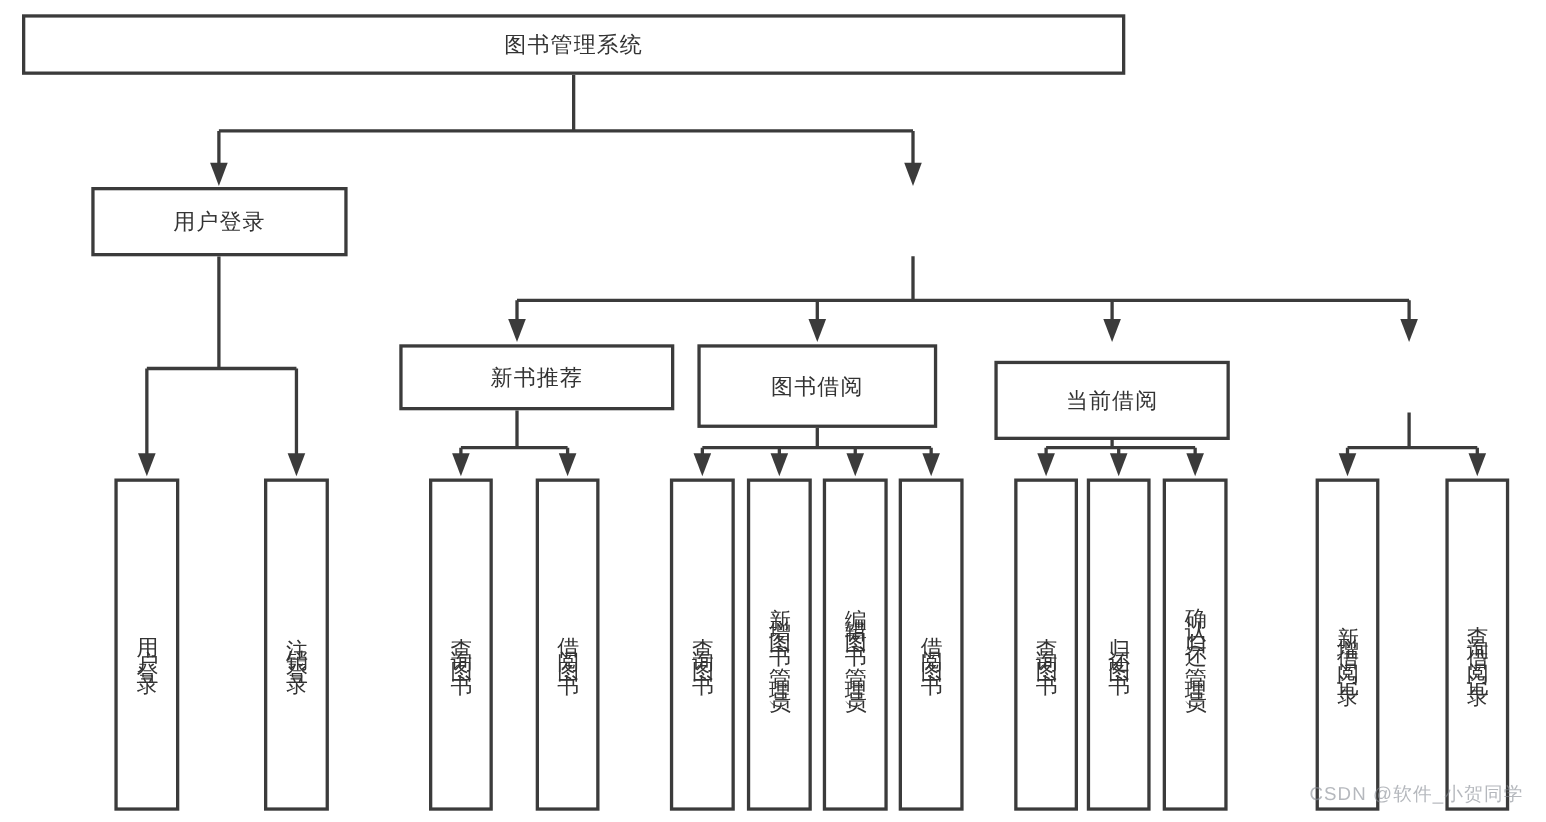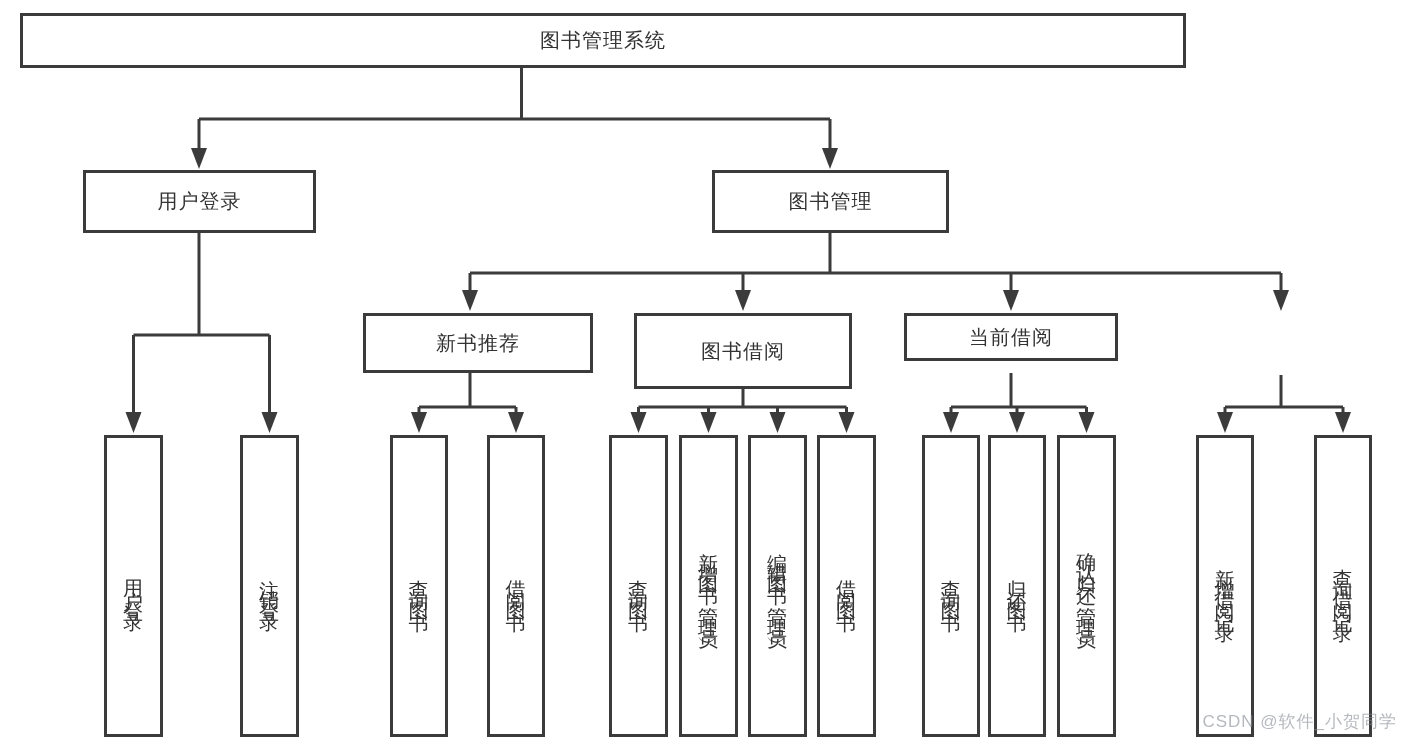--- a/index.html
+++ b/index.html
@@ -26,21 +26,21 @@
   .vlabel{
     writing-mode:vertical-rl;
     text-orientation:mixed;
     font-size:20px;color:#333333;
     letter-spacing:11px;
     line-height:1;
     white-space:nowrap;
   }
   #watermark{
     position:absolute;
-    right:8px;top:710px;
+    right:20px;top:710px;
     font-size:17px;
     letter-spacing:1px;
     color:rgba(135,140,148,0.62);
     z-index:3;
     white-space:nowrap;
   }
 </style>
 </head>
 <body>
 
@@ -72,38 +72,35 @@
       <polygon points="769.5,412 785.5,412 777.5,433"></polygon>
       <polygon points="838.5,412 854.5,412 846.5,433"></polygon>
       <polygon points="943,412 959,412 951,433"></polygon>
       <polygon points="1009,412 1025,412 1017,433"></polygon>
       <polygon points="1078.5,412 1094.5,412 1086.5,433"></polygon>
       <polygon points="1217,412 1233,412 1225,433"></polygon>
       <polygon points="1335,412 1351,412 1343,433"></polygon>
     </g>
   </svg>
 
-  <div class="node" style="left:20px;top:13px;width:1166px;height:55px">
+  <div class="node" style="left:20px;top:13px;width:1003px;height:55px">
     <span class="hlabel">图书管理系统</span>
   </div>
 
   <div class="node" style="left:83px;top:170px;width:233px;height:63px">
     <span class="hlabel">用户登录</span>
   </div>
-  <div class="node" style="left:712px;top:170px;width:237px;height:63px">
-    <span class="hlabel">图书管理</span>
-  </div>
 
-  <div class="node" style="left:363px;top:313px;width:230px;height:60px">
+  <div class="node" style="left:363px;top:313px;width:250px;height:60px">
     <span class="hlabel">新书推荐</span>
   </div>
   <div class="node" style="left:634px;top:313px;width:218px;height:76px">
     <span class="hlabel">图书借阅</span>
   </div>
-  <div class="node" style="left:904px;top:313px;width:214px;height:48px">
+  <div class="node" style="left:904px;top:328px;width:214px;height:72px">
     <span class="hlabel">当前借阅</span>
   </div>
 
   <div class="node vbox" style="left:104px;width:59px">
     <span class="vlabel">用户登录</span>
   </div>
   <div class="node vbox" style="left:240px;width:59px">
     <span class="vlabel">注销登录</span>
   </div>
 

